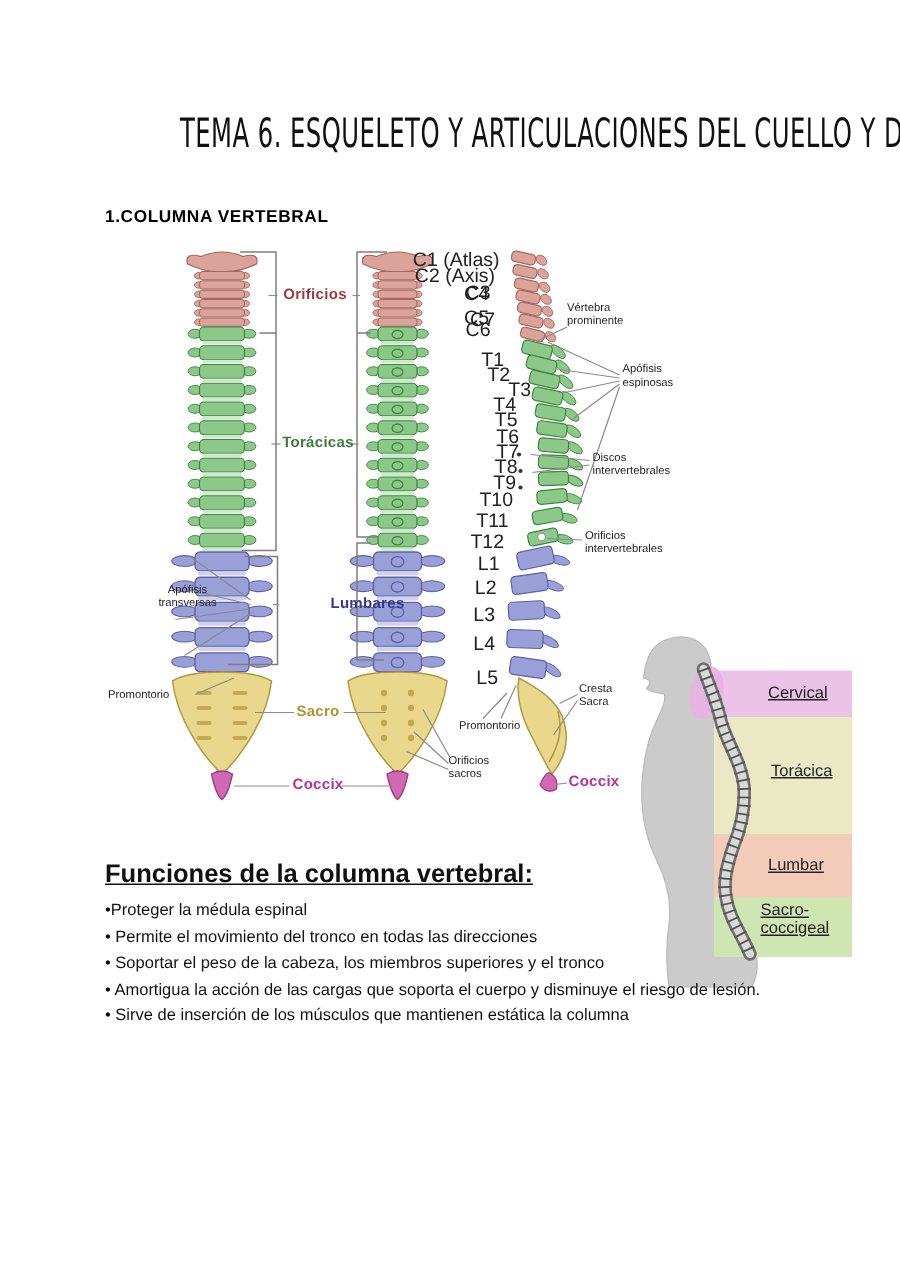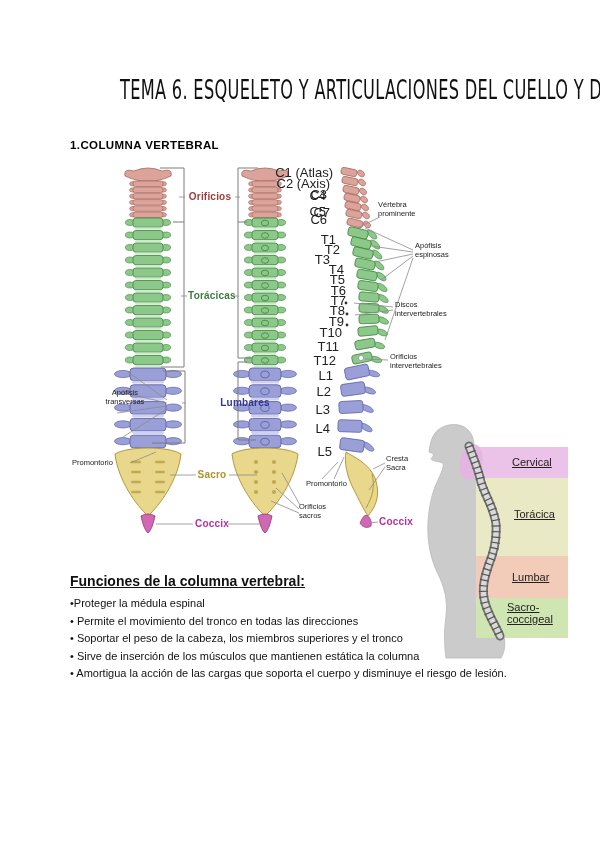--- a/index.html
+++ b/index.html
@@ -10,21 +10,21 @@
          transform:scaleX(.60);transform-origin:50% 50%;white-space:nowrap;letter-spacing:.5px;}
   .section-heading{position:absolute;top:139px;left:70px;font-size:11.5px;font-weight:bold;
          letter-spacing:.4px;color:#000;}
   svg.fig{position:absolute;left:0;top:0;width:600px;height:848px;}
   .lbl{position:absolute;white-space:pre-line;}
   .rlabel{position:absolute;font-weight:bold;font-size:10px;text-align:center;letter-spacing:.2px;}
   .ann{position:absolute;font-size:7.5px;line-height:8.6px;color:#222;}
   .vlabel{position:absolute;font-size:13px;color:#222;white-space:nowrap;}
   .bandlbl{position:absolute;font-size:11px;color:#222;line-height:11.5px;white-space:pre-line;text-decoration:underline;}
   .fn{position:absolute;left:70px;width:464px;font-size:11px;color:#111;}
-  .fn-heading{font-weight:bold;text-decoration:underline;font-size:14px;margin-bottom:6px;}
+  .fn-heading{font-weight:bold;text-decoration:underline;font-size:17px;margin-bottom:6px;}
   .fn-item{line-height:17.5px;}
   .fn-item.just{text-align:justify;}
 </style>
 </head>
 <body>
 
 <div class="page">
 
   <div class="title">TEMA 6. ESQUELETO Y ARTICULACIONES DEL CUELLO Y DEL TRONCO</div>
   <div class="section-heading">1.COLUMNA VERTEBRAL</div>
@@ -363,21 +363,21 @@
 
   <span class="vlabel" style="top:165px;right:267px;">C1 (Atlas)</span>
   <span class="vlabel" style="top:176px;right:270px;">C2 (Axis)</span>
   <span class="vlabel" style="top:187px;right:273px;">C3</span>
   <span class="vlabel" style="top:188px;right:274px;">C4</span>
   <span class="vlabel" style="top:204px;right:274px;">C5</span>
   <span class="vlabel" style="top:212px;right:273px;">C6</span>
   <span class="vlabel" style="top:205px;right:270px;">C7</span>
   <span class="vlabel" style="top:232px;right:264px;">T1</span>
   <span class="vlabel" style="top:242px;right:260px;">T2</span>
-  <span class="vlabel" style="top:252px;right:270px;">T3</span>
+  <span class="vlabel" style="top:252px;right:246px;">T3</span>
   <span class="vlabel" style="top:262px;right:256px;">T4</span>
   <span class="vlabel" style="top:272px;right:255px;">T5</span>
   <span class="vlabel" style="top:283px;right:254px;">T6</span>
   <span class="vlabel" style="top:293px;right:254px;">T7</span>
   <span class="vlabel" style="top:303px;right:255px;">T8</span>
   <span class="vlabel" style="top:314px;right:256px;">T9</span>
   <span class="vlabel" style="top:325px;right:258px;">T10</span>
   <span class="vlabel" style="top:339px;right:261px;">T11</span>
   <span class="vlabel" style="top:353px;right:264px;">T12</span>
   <span class="vlabel" style="top:368px;right:267px;">L1</span>
@@ -405,16 +405,16 @@
   <div class="bandlbl" style="left:514px;top:509px;">Torácica</div>
   <div class="bandlbl" style="left:512px;top:572px;">Lumbar</div>
   <div class="bandlbl" style="left:507px;top:602px;">Sacro-
 coccigeal</div>
 
   <div class="fn" style="top:573px;">
     <div class="fn-heading">Funciones de la columna vertebral:</div>
     <div class="fn-item">•Proteger la médula espinal</div>
     <div class="fn-item">• Permite el movimiento del tronco en todas las direcciones</div>
     <div class="fn-item">• Soportar el peso de la cabeza, los miembros superiores y el tronco</div>
+    <div class="fn-item just">• Amortigua la acción de las cargas que soporta el cuerpo y disminuye el riesgo de lesión.</div>
     <div class="fn-item">• Sirve de inserción de los músculos que mantienen estática la columna</div>
-    <div class="fn-item just">• Amortigua la acción de las cargas que soporta el cuerpo y disminuye el riesgo de lesión.</div>
   </div>
 </div>
 
 </body></html>

